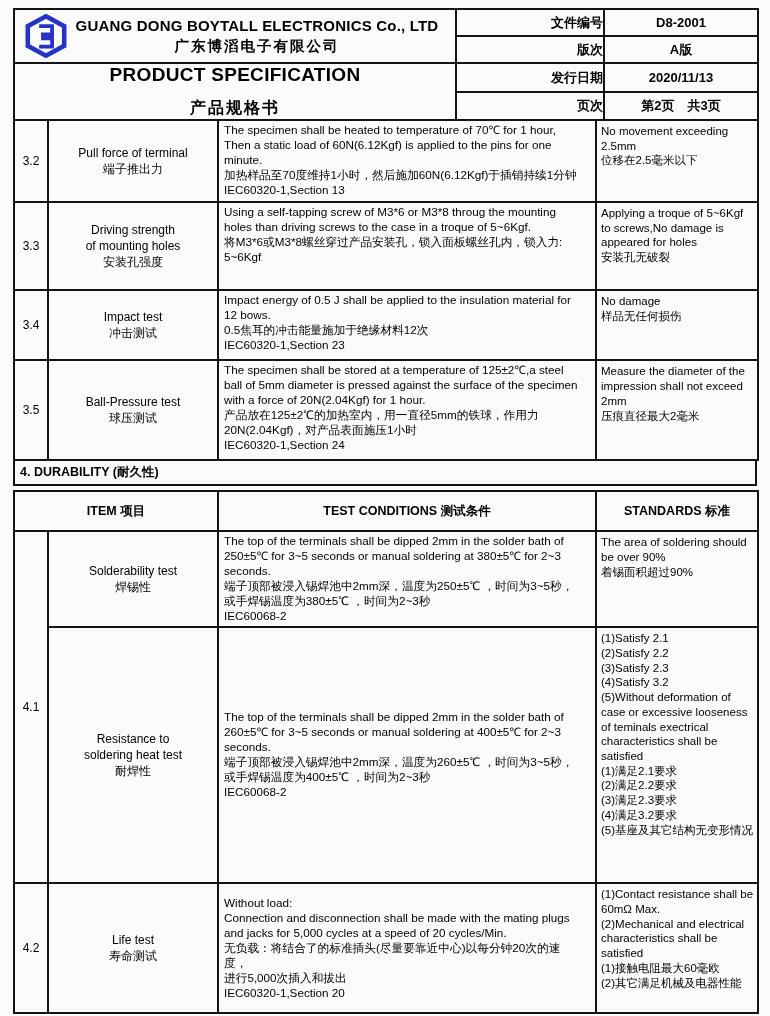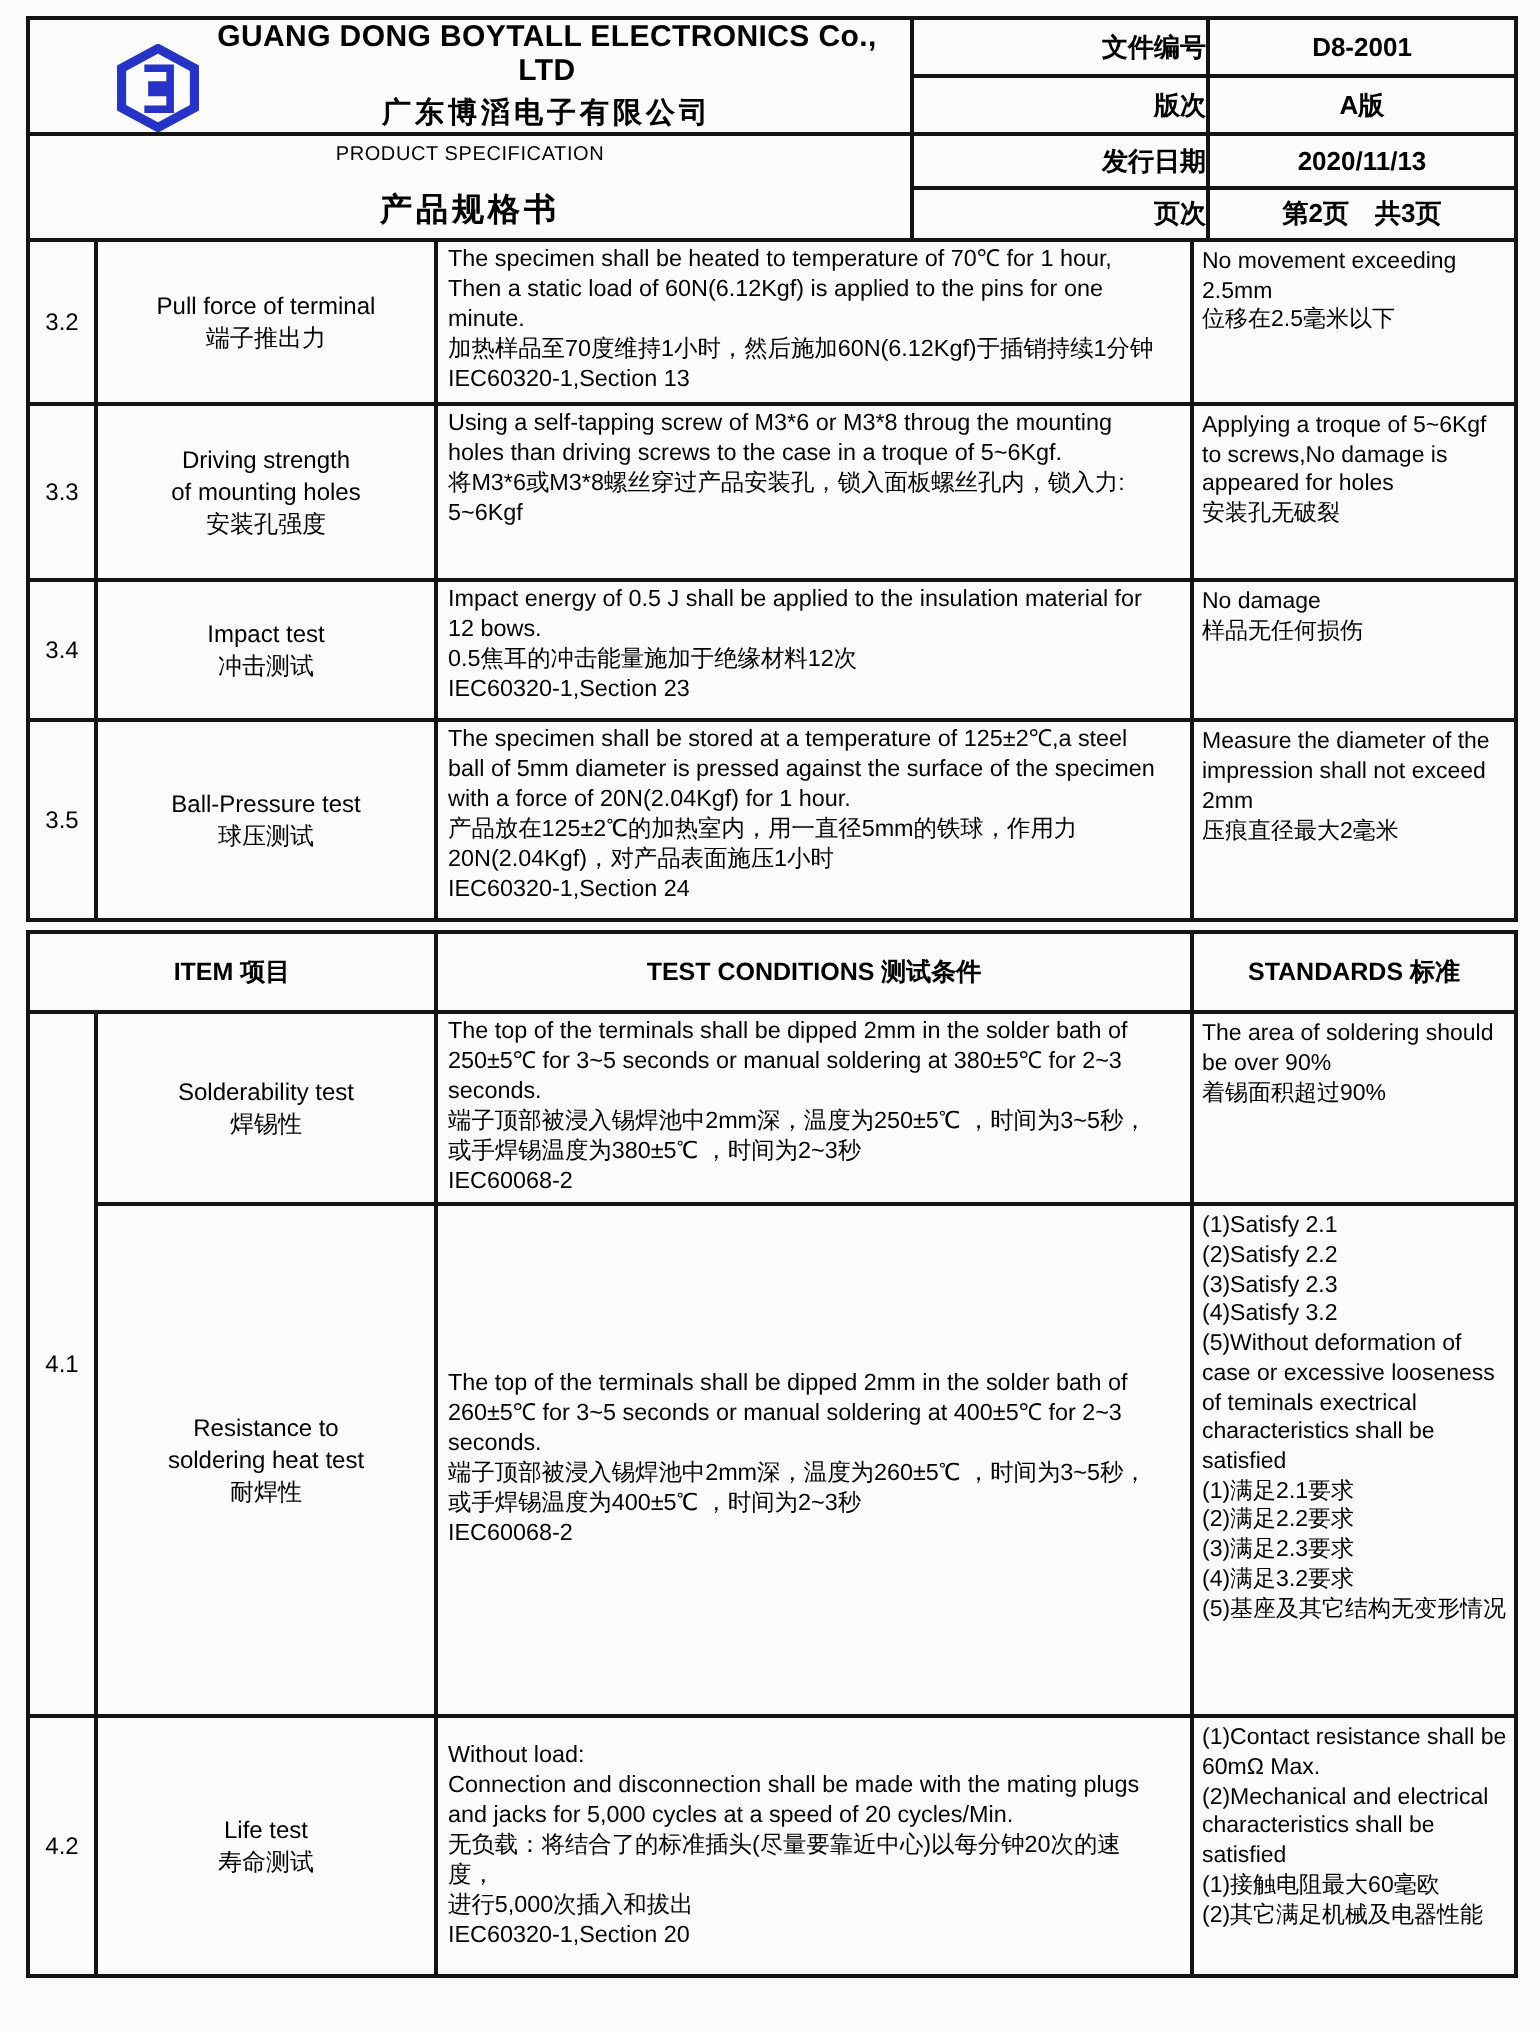--- a/index.html
+++ b/index.html
@@ -7,27 +7,27 @@
   body { font-family:"Liberation Sans", sans-serif; color:#000; }
   .page {
     position:relative; width:770px; height:1016px;
     background:#fbfbfb; padding:8px 13px; overflow:hidden;
   }
   table { border-collapse:collapse; table-layout:fixed; width:744px; }
   td, th { border:2px solid #141414; overflow:hidden; }
 
   
   .company-cell { vertical-align:middle; }
-  .company-inner { display:flex; align-items:flex-end;padding-left:33px; }
+  .company-inner { display:flex; align-items:center; }
   .logo-box { color:#2633c5; margin-left:8px; flex:0 0 auto; display:flex; }
   .company-text { flex:1; text-align:center; padding-right:10px; }
   .company-en { font-size:15px; font-weight:bold; letter-spacing:.2px; }
   .company-cn { font-size:14.5px; font-weight:bold; letter-spacing:2px; margin-top:3px; }
   .spec-cell { vertical-align:middle; text-align:center; }
-  .spec-en { font-size:10px; font-weight:normal; letter-spacing:.3px; }
+  .spec-en { font-size:19px; font-weight:bold; letter-spacing:.3px; }
   .spec-cn { font-size:16px; font-weight:bold; letter-spacing:2px; margin-top:12px;font-family:Liberation Serif, serif; }
   .meta-label { text-align:right; vertical-align:middle; font-size:13px; font-weight:bold; }
   .meta-value { text-align:center; vertical-align:middle; font-size:13px; font-weight:bold; }
 
   
   .spec-table { margin-top:-2px; }
   .no-cell   { text-align:center; vertical-align:middle; font-size:12px; }
   .item-cell { text-align:center; vertical-align:middle; font-size:12px;
                white-space:pre-line; line-height:1.35; padding:18px; }
   .cond-cell { vertical-align:top; text-align:left; font-size:11.7px;
@@ -140,20 +140,21 @@
       <td class="cond-cell">The specimen shall be stored at a temperature of 125±2℃,a steel ball of 5mm diameter is pressed against the surface of the specimen with a force of 20N(2.04Kgf) for 1 hour.
 产品放在125±2℃的加热室内，用一直径5mm的铁球，作用力
 20N(2.04Kgf)，对产品表面施压1小时
 IEC60320-1,Section 24</td>
       <td class="std-cell">Measure the diameter of the impression shall not exceed 2mm
 压痕直径最大2毫米</td>
     </tr>
   </tbody>
     </table>
 
+  <div class="section-bar">4. DURABILITY  (耐久性)</div>
 
   <table class="spec-table t2">
     <colgroup>
         <col style="width:34px">
         <col style="width:170px">
         <col style="width:378px">
         <col style="width:162px">
       </colgroup>
     <tbody>
         <tr style="height:40px">

